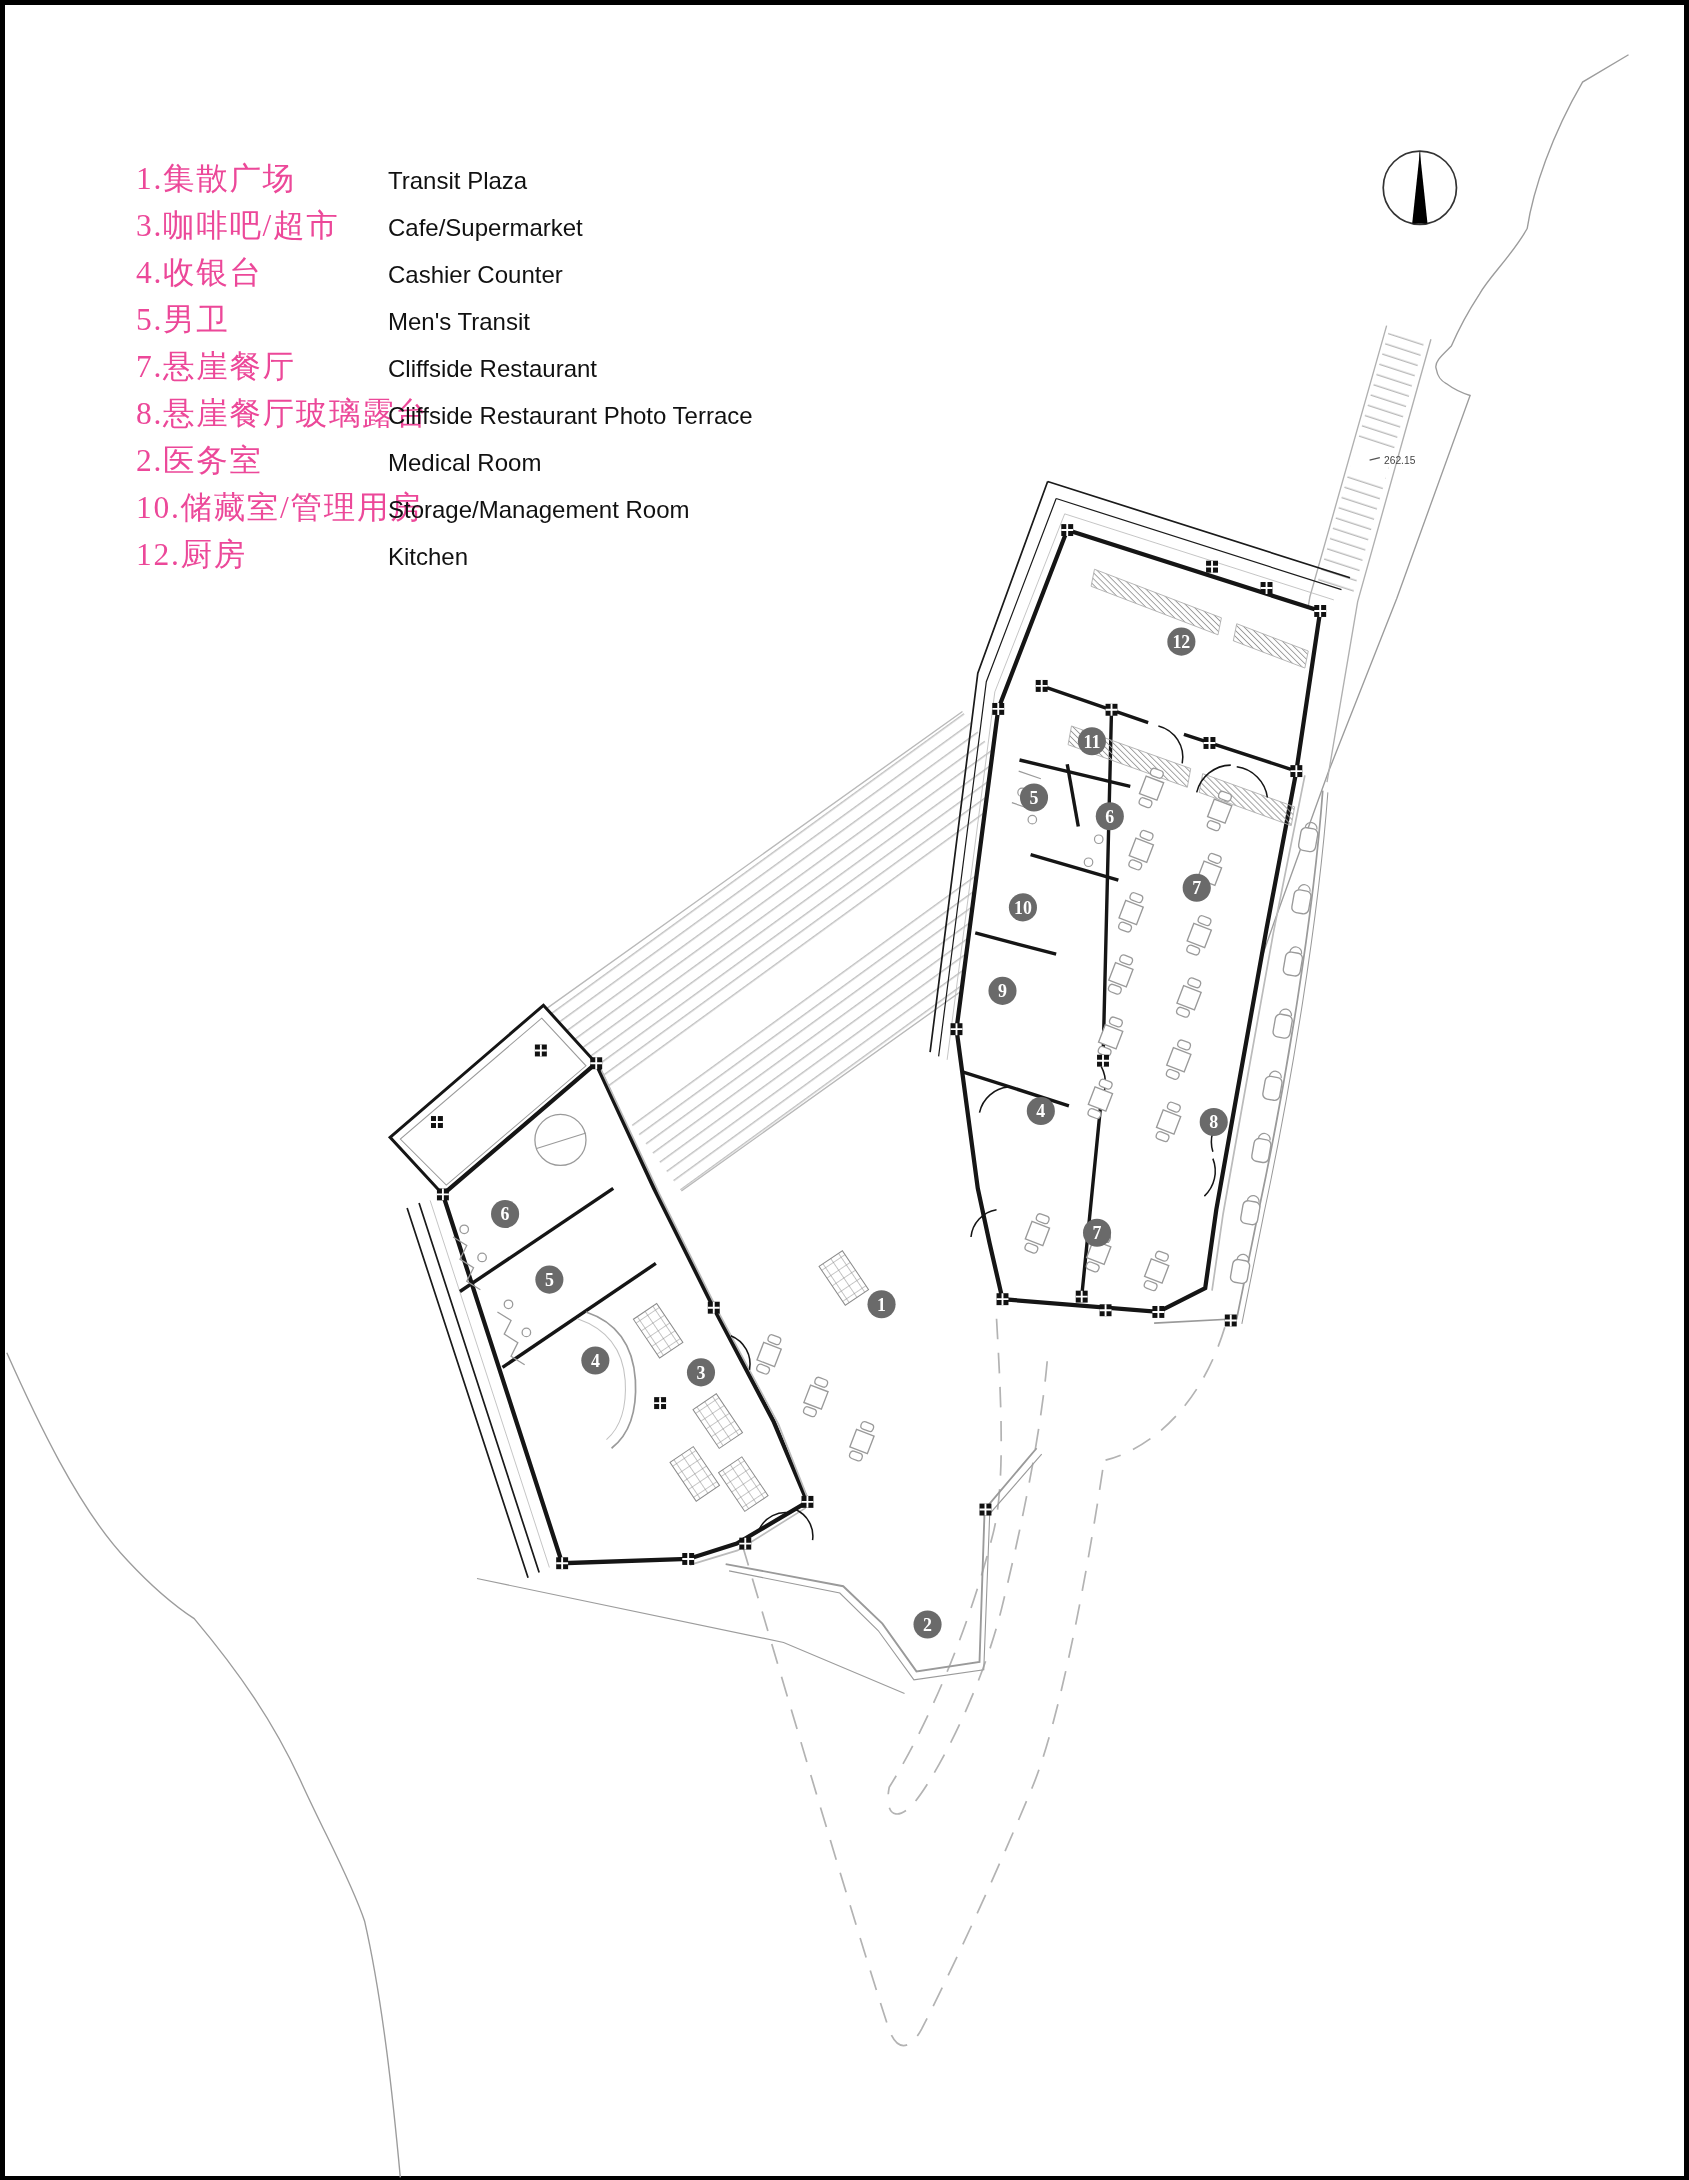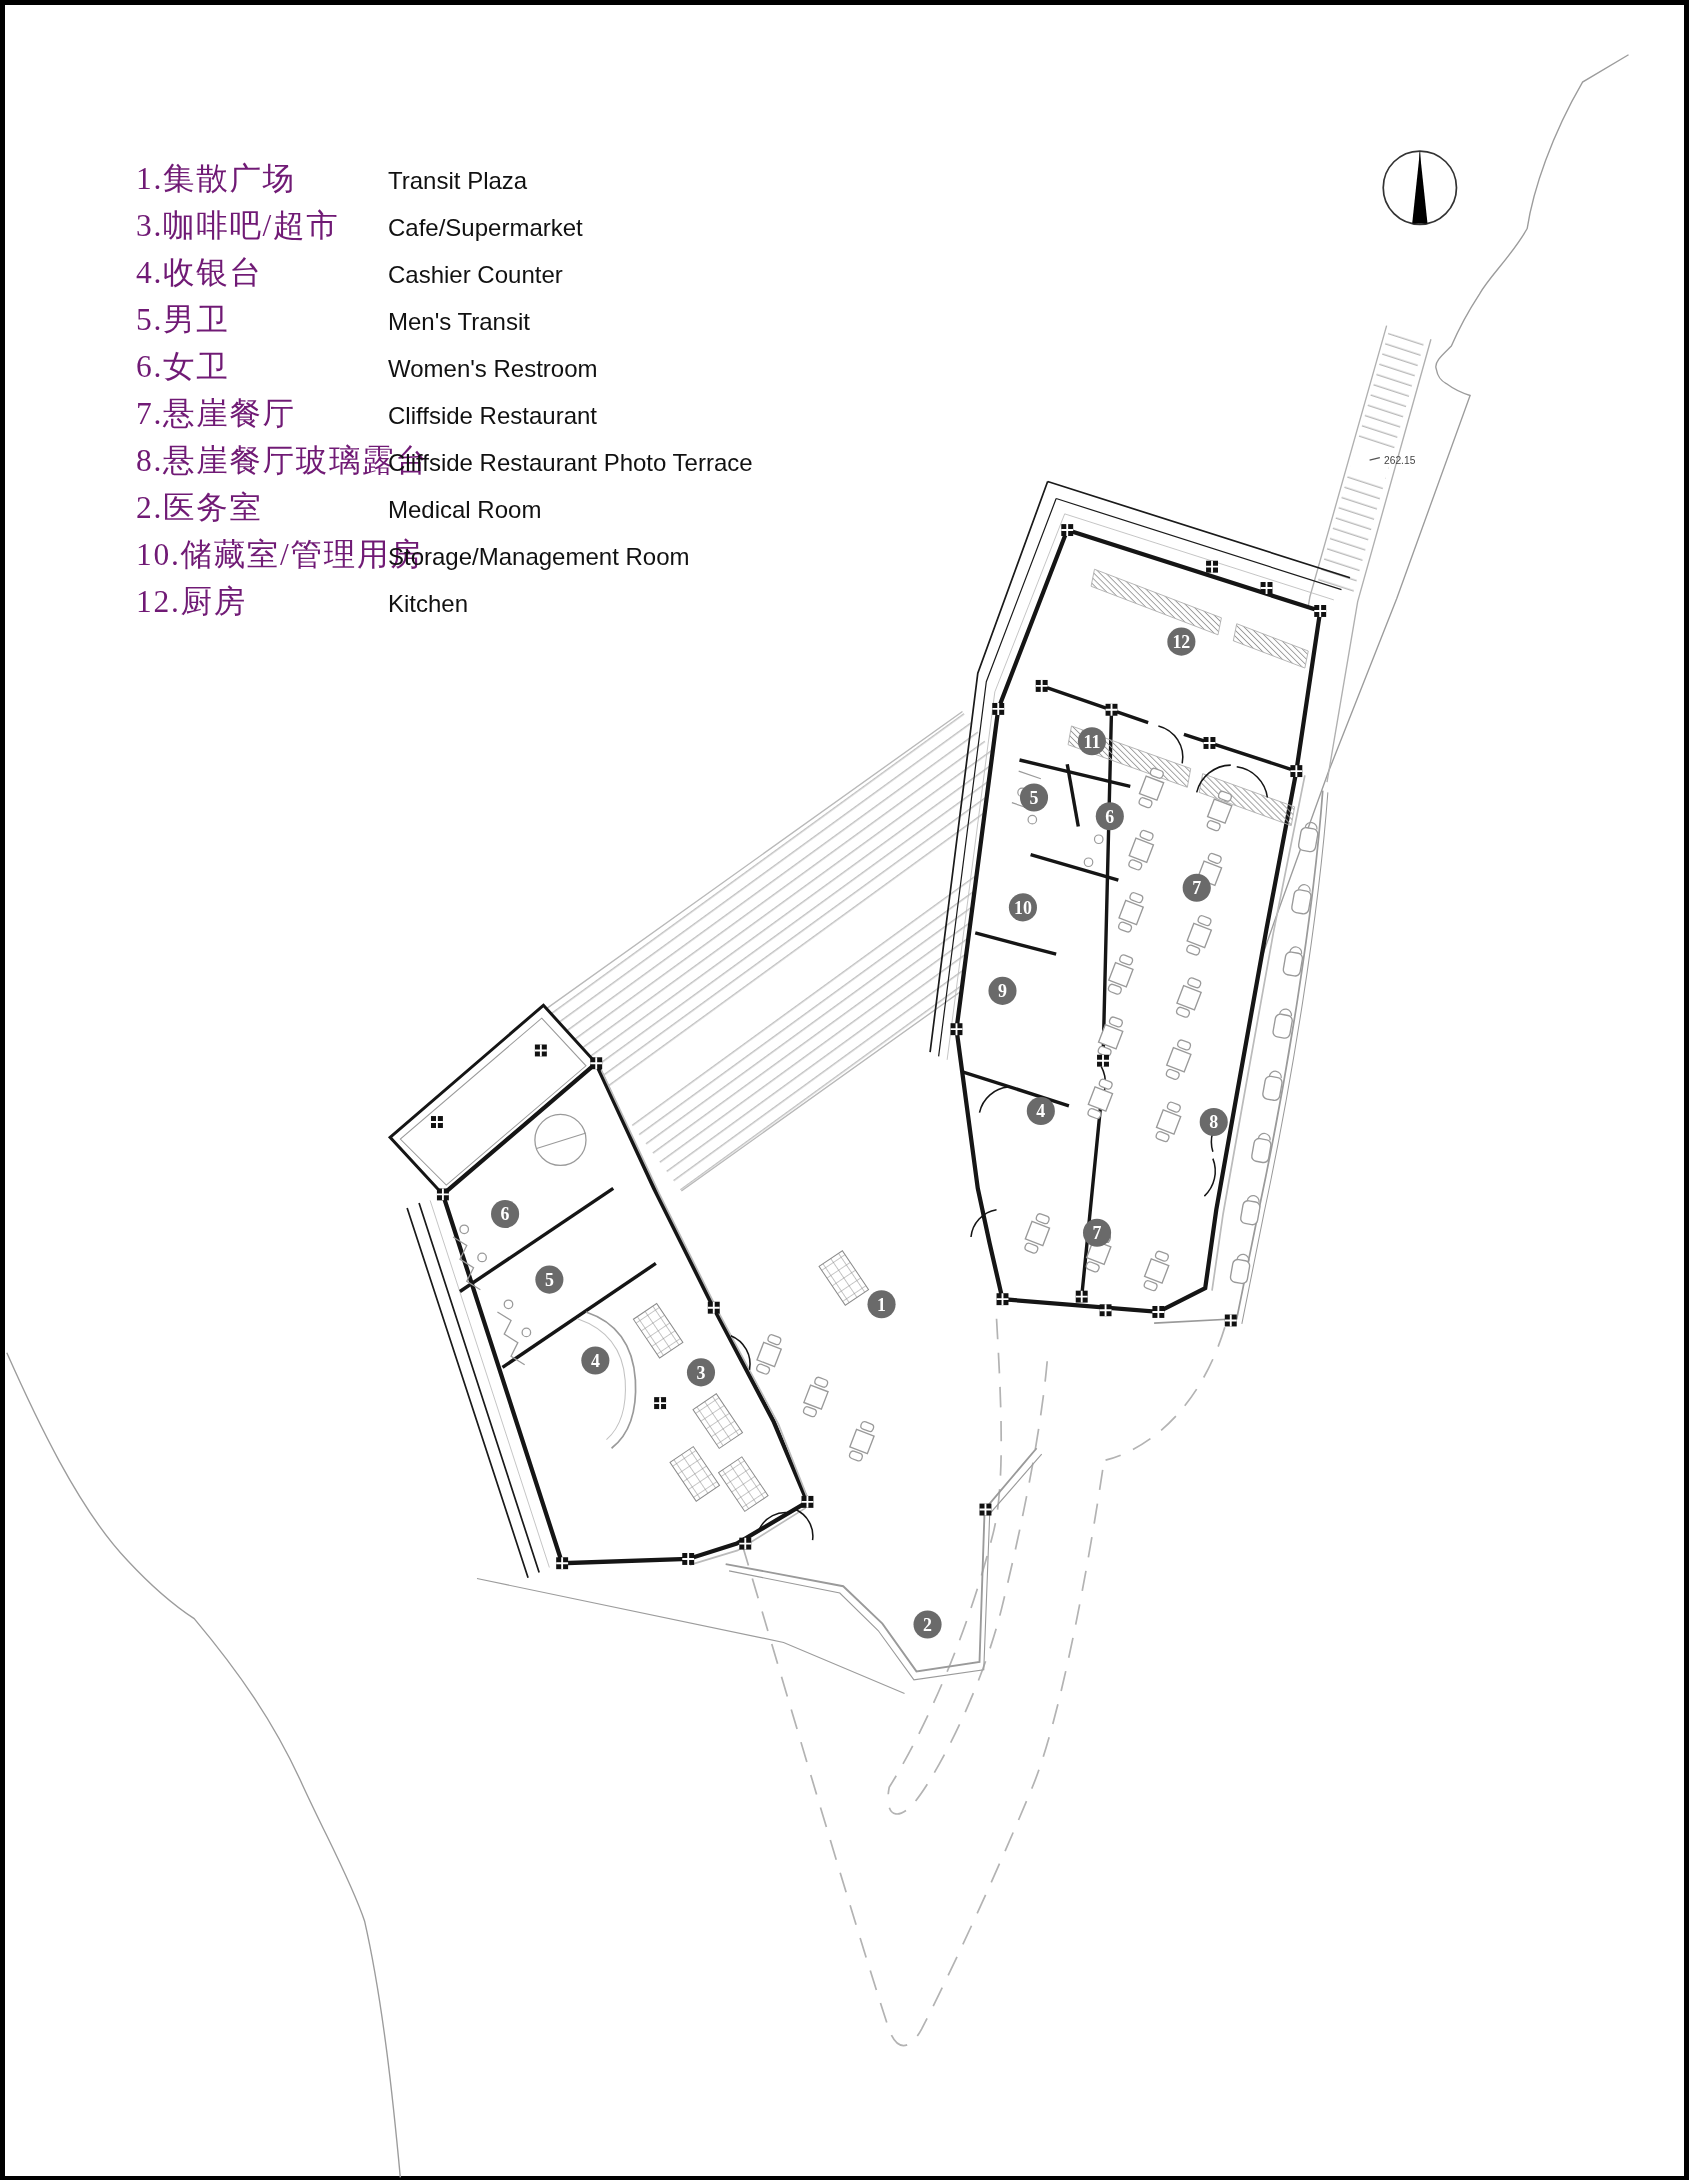--- a/index.html
+++ b/index.html
@@ -2,38 +2,37 @@
 <html style="font-size:13.6px"><head>
 <meta charset="utf-8">
 <style>
   html,body{margin:0;padding:0;background:#fff;}
   #page{position:relative;width:1689px;height:2181px;background:#fff;overflow:hidden;
         font-family:"Liberation Sans",sans-serif;}
   #frame{position:absolute;inset:0;border:5.1px solid #000;box-sizing:border-box;pointer-events:none;}
   #legend{position:absolute;left:136px;top:155px;}
   .lg-row{height:47px;line-height:47px;white-space:nowrap;}
   .lg-zh{display:inline-block;width:252px;font-family:"Liberation Serif","DejaVu Serif",serif;
-         font-size:31.5px;color:#701a75;letter-spacing:1.7px;}
+         font-size:31.5px;color:#ec4899;letter-spacing:1.7px;}
   .lg-en{display:inline-block;font-family:"Liberation Sans",sans-serif;font-size:24px;color:#111;}
   svg text.elev{font-family:"Liberation Sans",sans-serif;font-size:12px;fill:#444;}
   svg text.mk{font-family:"Liberation Serif","DejaVu Serif",serif;font-weight:bold;
               font-size:21px;fill:#fff;text-anchor:middle;}
 </style>
 </head>
 <body>
 
 <div id="page">
   <div id="frame"></div>
 
   <div id="legend">
       <div class="lg-row"><span class="lg-zh">1.集散广场</span><span class="lg-en">Transit Plaza</span></div>
       <div class="lg-row"><span class="lg-zh">3.咖啡吧/超市</span><span class="lg-en">Cafe/Supermarket</span></div>
       <div class="lg-row"><span class="lg-zh">4.收银台</span><span class="lg-en">Cashier Counter</span></div>
       <div class="lg-row"><span class="lg-zh">5.男卫</span><span class="lg-en">Men's Transit</span></div>
-      <div class="lg-row"><span class="lg-zh">6.女卫</span><span class="lg-en">Women's Restroom</span></div>
       <div class="lg-row"><span class="lg-zh">7.悬崖餐厅</span><span class="lg-en">Cliffside Restaurant</span></div>
       <div class="lg-row"><span class="lg-zh">8.悬崖餐厅玻璃露台</span><span class="lg-en">Cliffside Restaurant Photo Terrace</span></div>
       <div class="lg-row"><span class="lg-zh">2.医务室</span><span class="lg-en">Medical Room</span></div>
       <div class="lg-row"><span class="lg-zh">10.储藏室/管理用房</span><span class="lg-en">Storage/Management Room</span></div>
       <div class="lg-row"><span class="lg-zh">12.厨房</span><span class="lg-en">Kitchen</span></div>
     </div>
 
   <svg id="plan-svg" width="1689" height="2181" viewBox="0 0 1983 2560" style="position:absolute;inset:0;">
     <defs>
       <pattern id="pt-stair" width="9" height="13.5" patternUnits="userSpaceOnUse" patternTransform="rotate(-36)">

